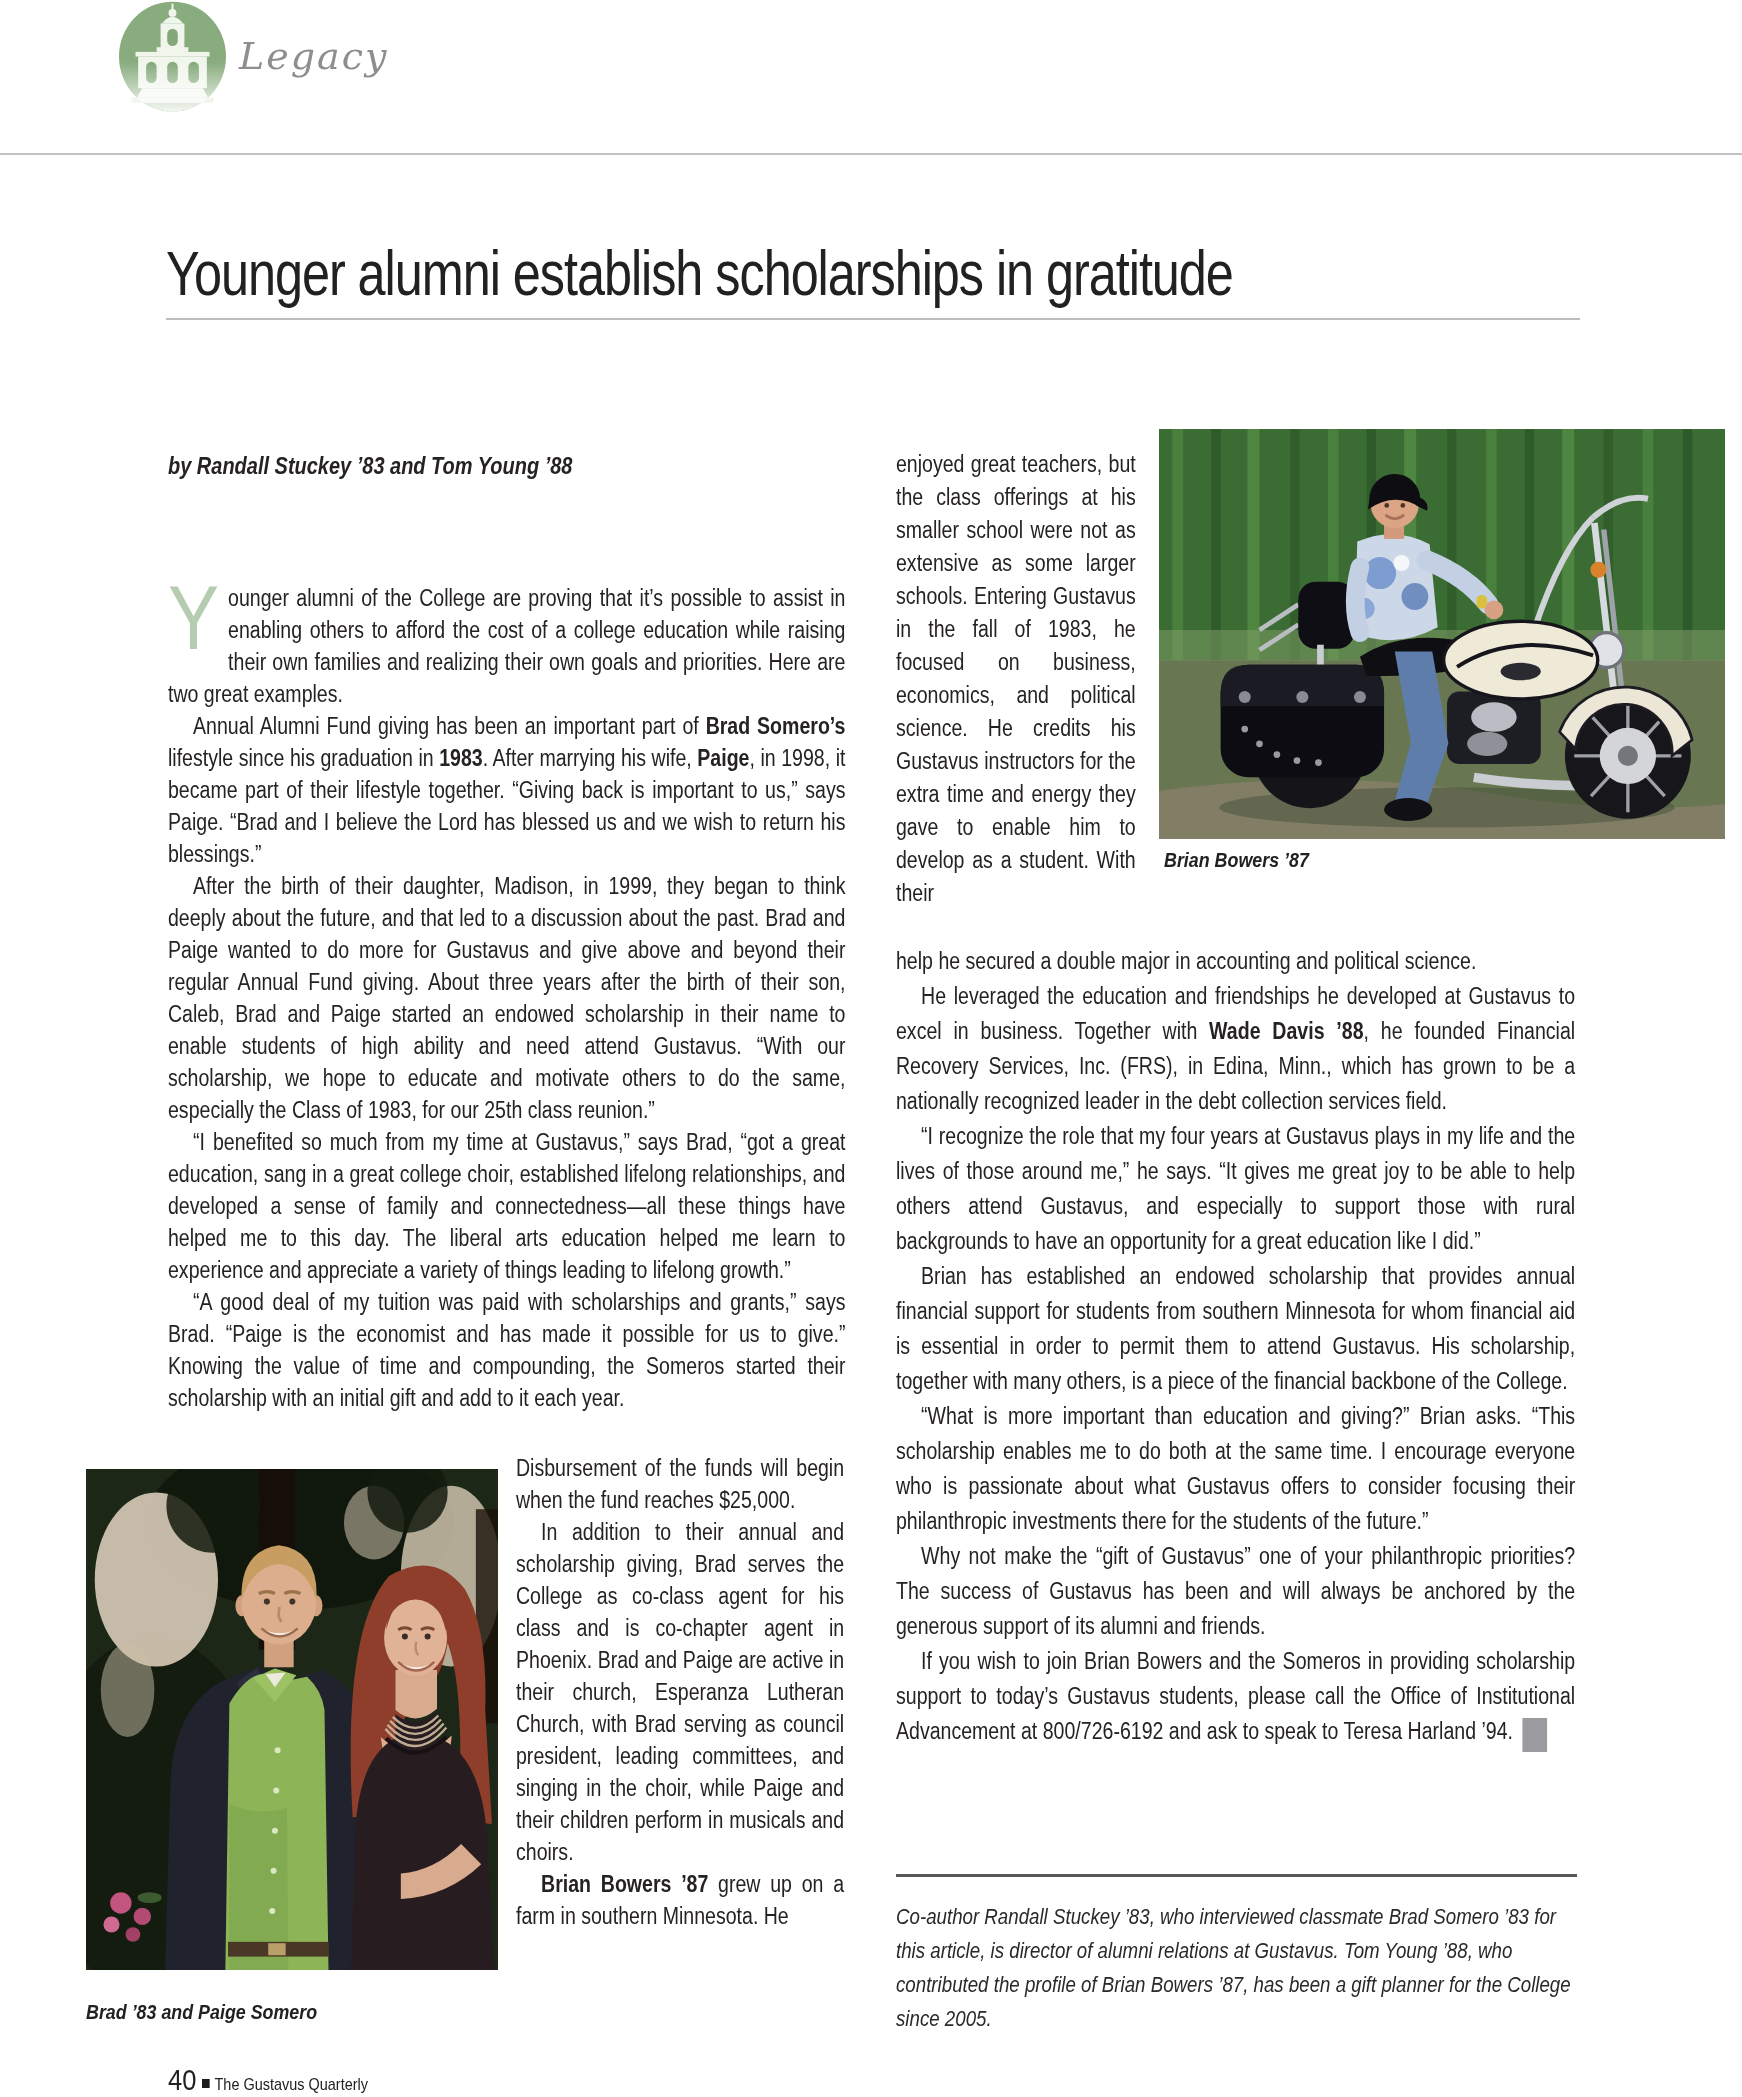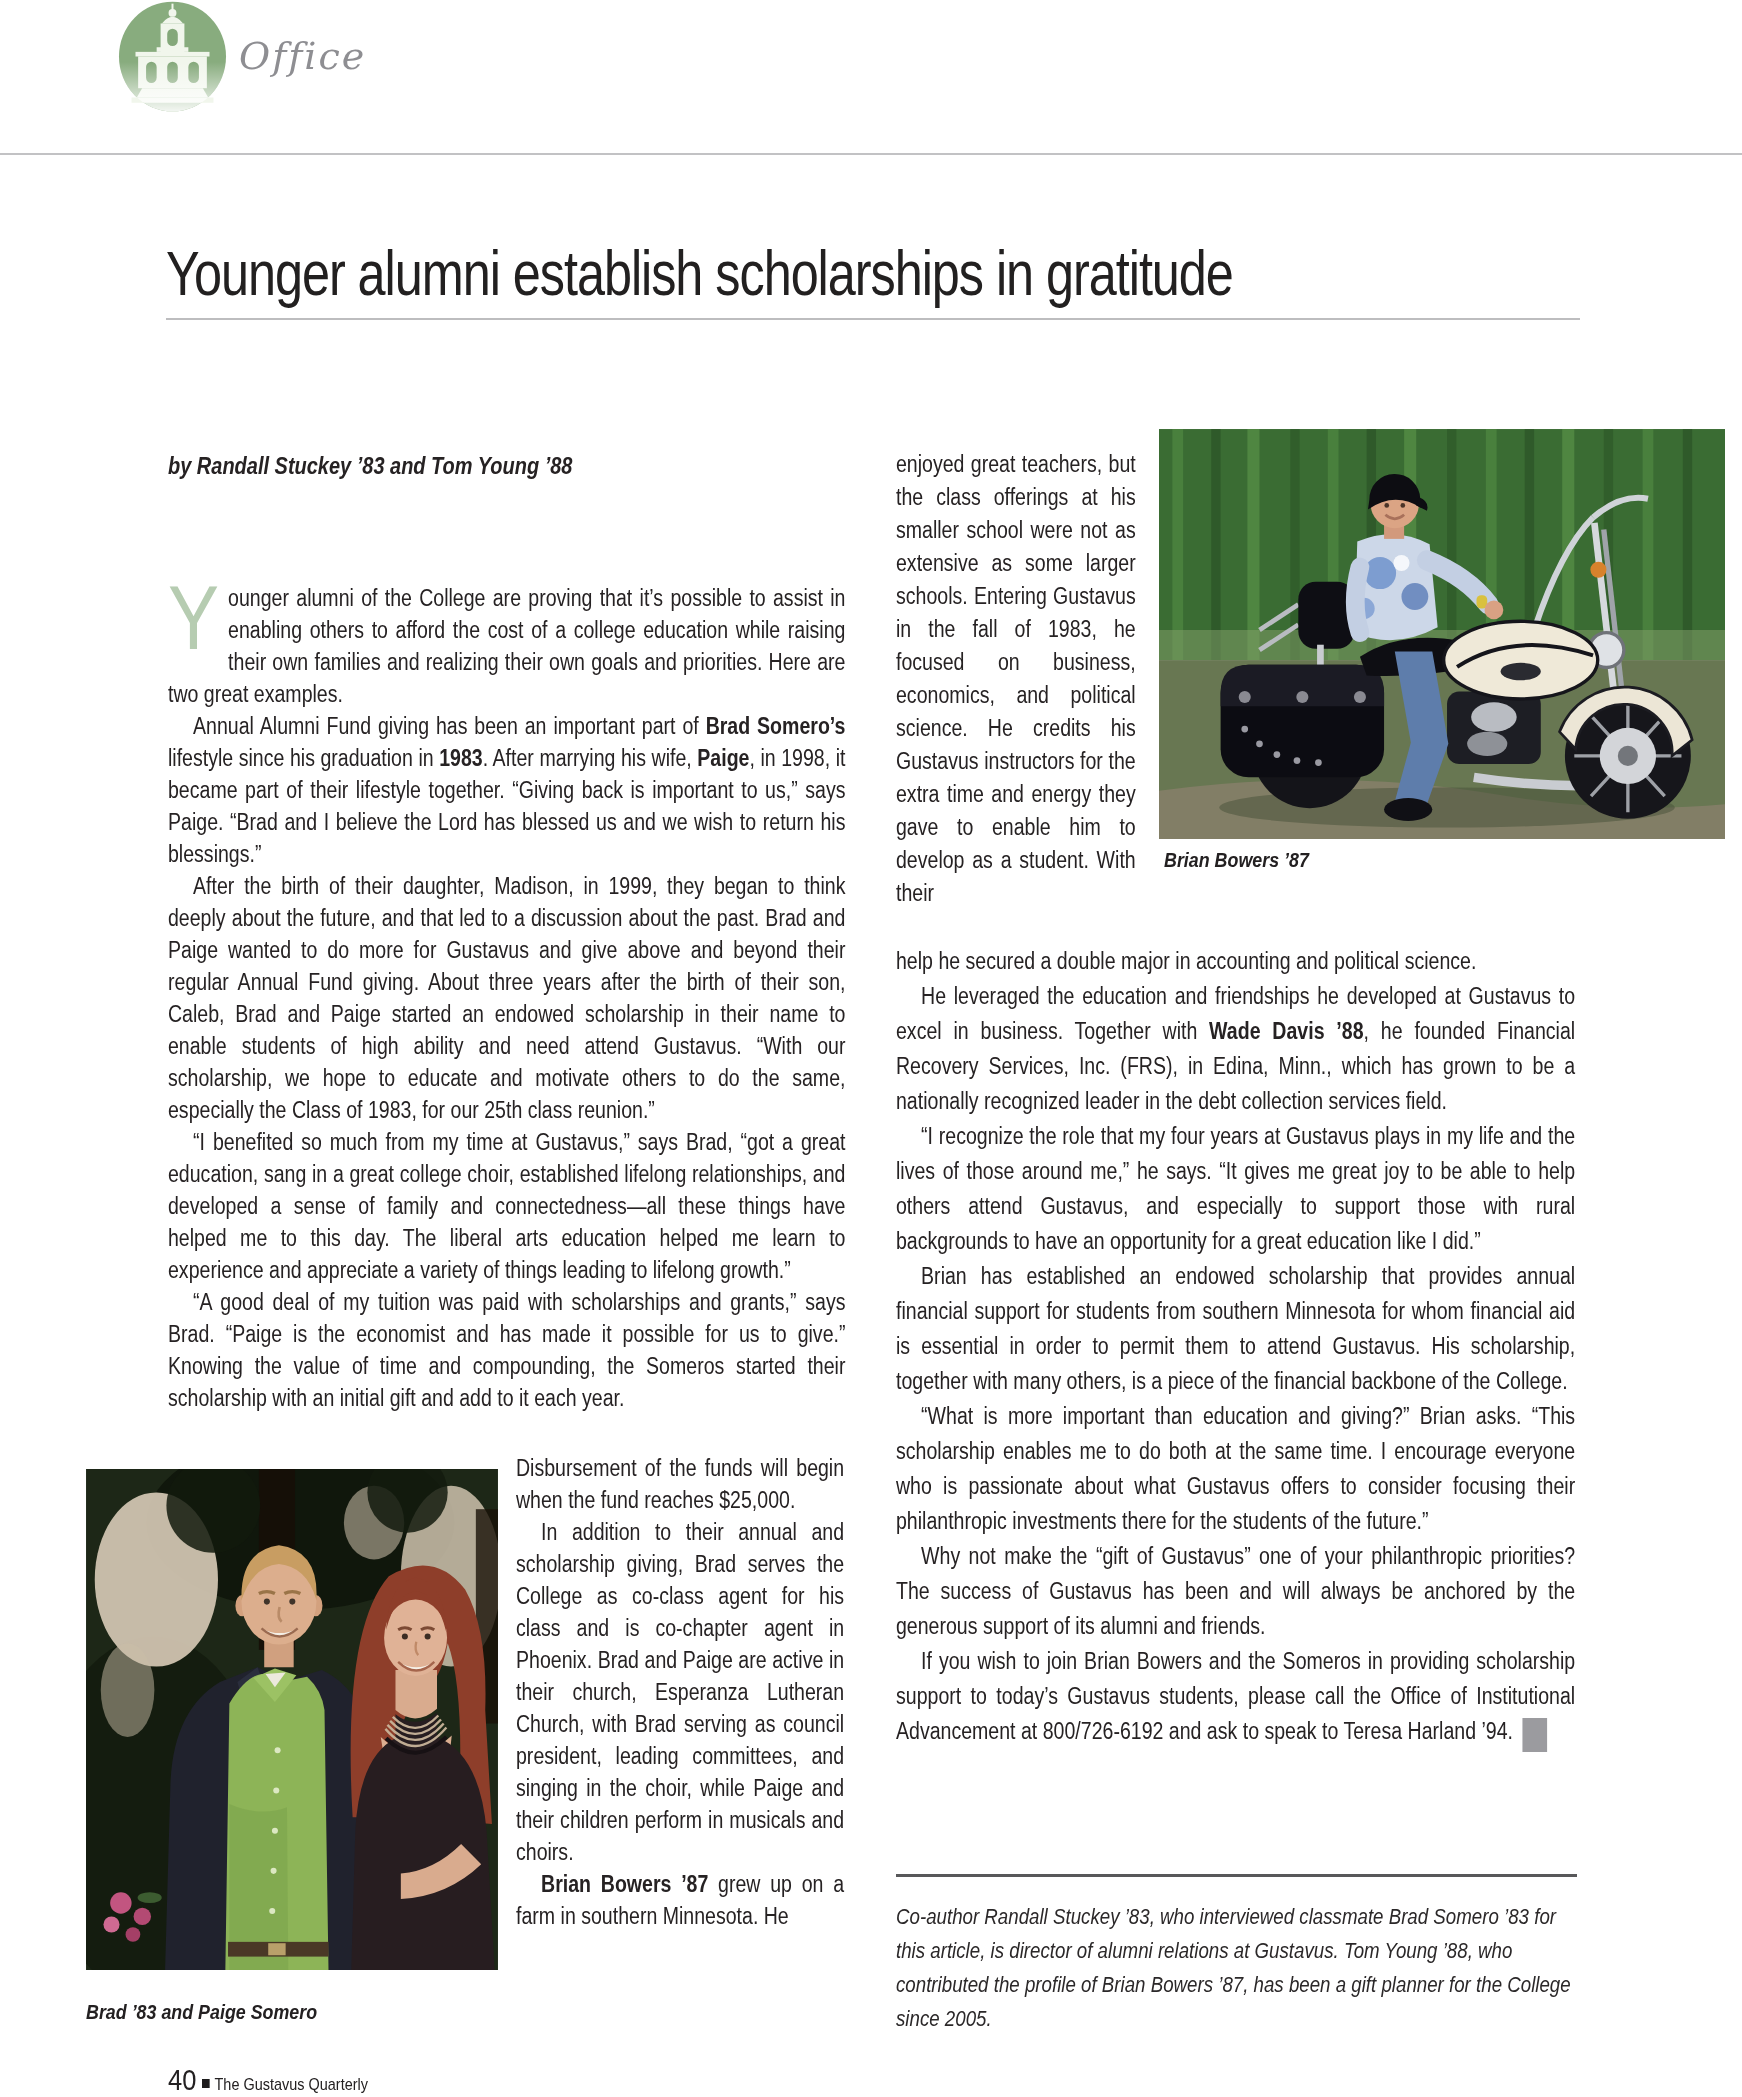--- a/index.html
+++ b/index.html
@@ -74,21 +74,21 @@
       </g>
       <g fill="#84a87a">
         <rect x="42" y="92" width="16" height="32" rx="8"></rect>
         <rect x="74" y="92" width="16" height="32" rx="8"></rect>
         <rect x="106" y="92" width="16" height="32" rx="8"></rect>
         <rect x="74" y="42" width="16" height="26" rx="8"></rect>
       </g>
       <ellipse cx="82" cy="84" rx="81" ry="83" fill="url(#logofade)"></ellipse>
     </svg>
   </div>
-  <div class="abs" id="legacy">Office</div>
+  <div class="abs" id="legacy">Legacy</div>
   <div class="abs" id="header-rule"></div>
 
   <h1 class="abs" id="title" style="margin:0;font-weight:400;">Younger alumni establish scholarships in gratitude</h1>
   <div class="abs" id="title-rule"></div>
   <div class="abs tx" id="byline">by Randall Stuckey ’83 and Tom Young ’88</div>
 
   <div class="abs tx body-text" id="colA">
     <p><span class="dropcap">Y</span><span>ounger alumni of the College are proving that it’s possible to assist in enabling others to afford the cost of a college education while raising their own families and realizing their own goals and priorities. Here are two great examples.</span></p>
     <p class="ind"><span>Annual Alumni Fund giving has been an important part of </span><span class="bd">Brad Somero’s</span><span> lifestyle since his graduation in </span><span class="bd">1983</span><span>. After marrying his wife, </span><span class="bd">Paige</span><span>, in 1998, it became part of their lifestyle together. “Giving back is important to us,” says Paige. “Brad and I believe the Lord has blessed us and we wish to return his blessings.”</span></p>
     <p class="ind">After the birth of their daughter, Madison, in 1999, they began to think deeply about the future, and that led to a discussion about the past. Brad and Paige wanted to do more for Gustavus and give above and beyond their regular Annual Fund giving. About three years after the birth of their son, Caleb, Brad and Paige started an endowed scholarship in their name to enable students of high ability and need attend Gustavus. “With our scholarship, we hope to educate and motivate others to do the same, especially the Class of 1983, for our 25th class reunion.”</p>

